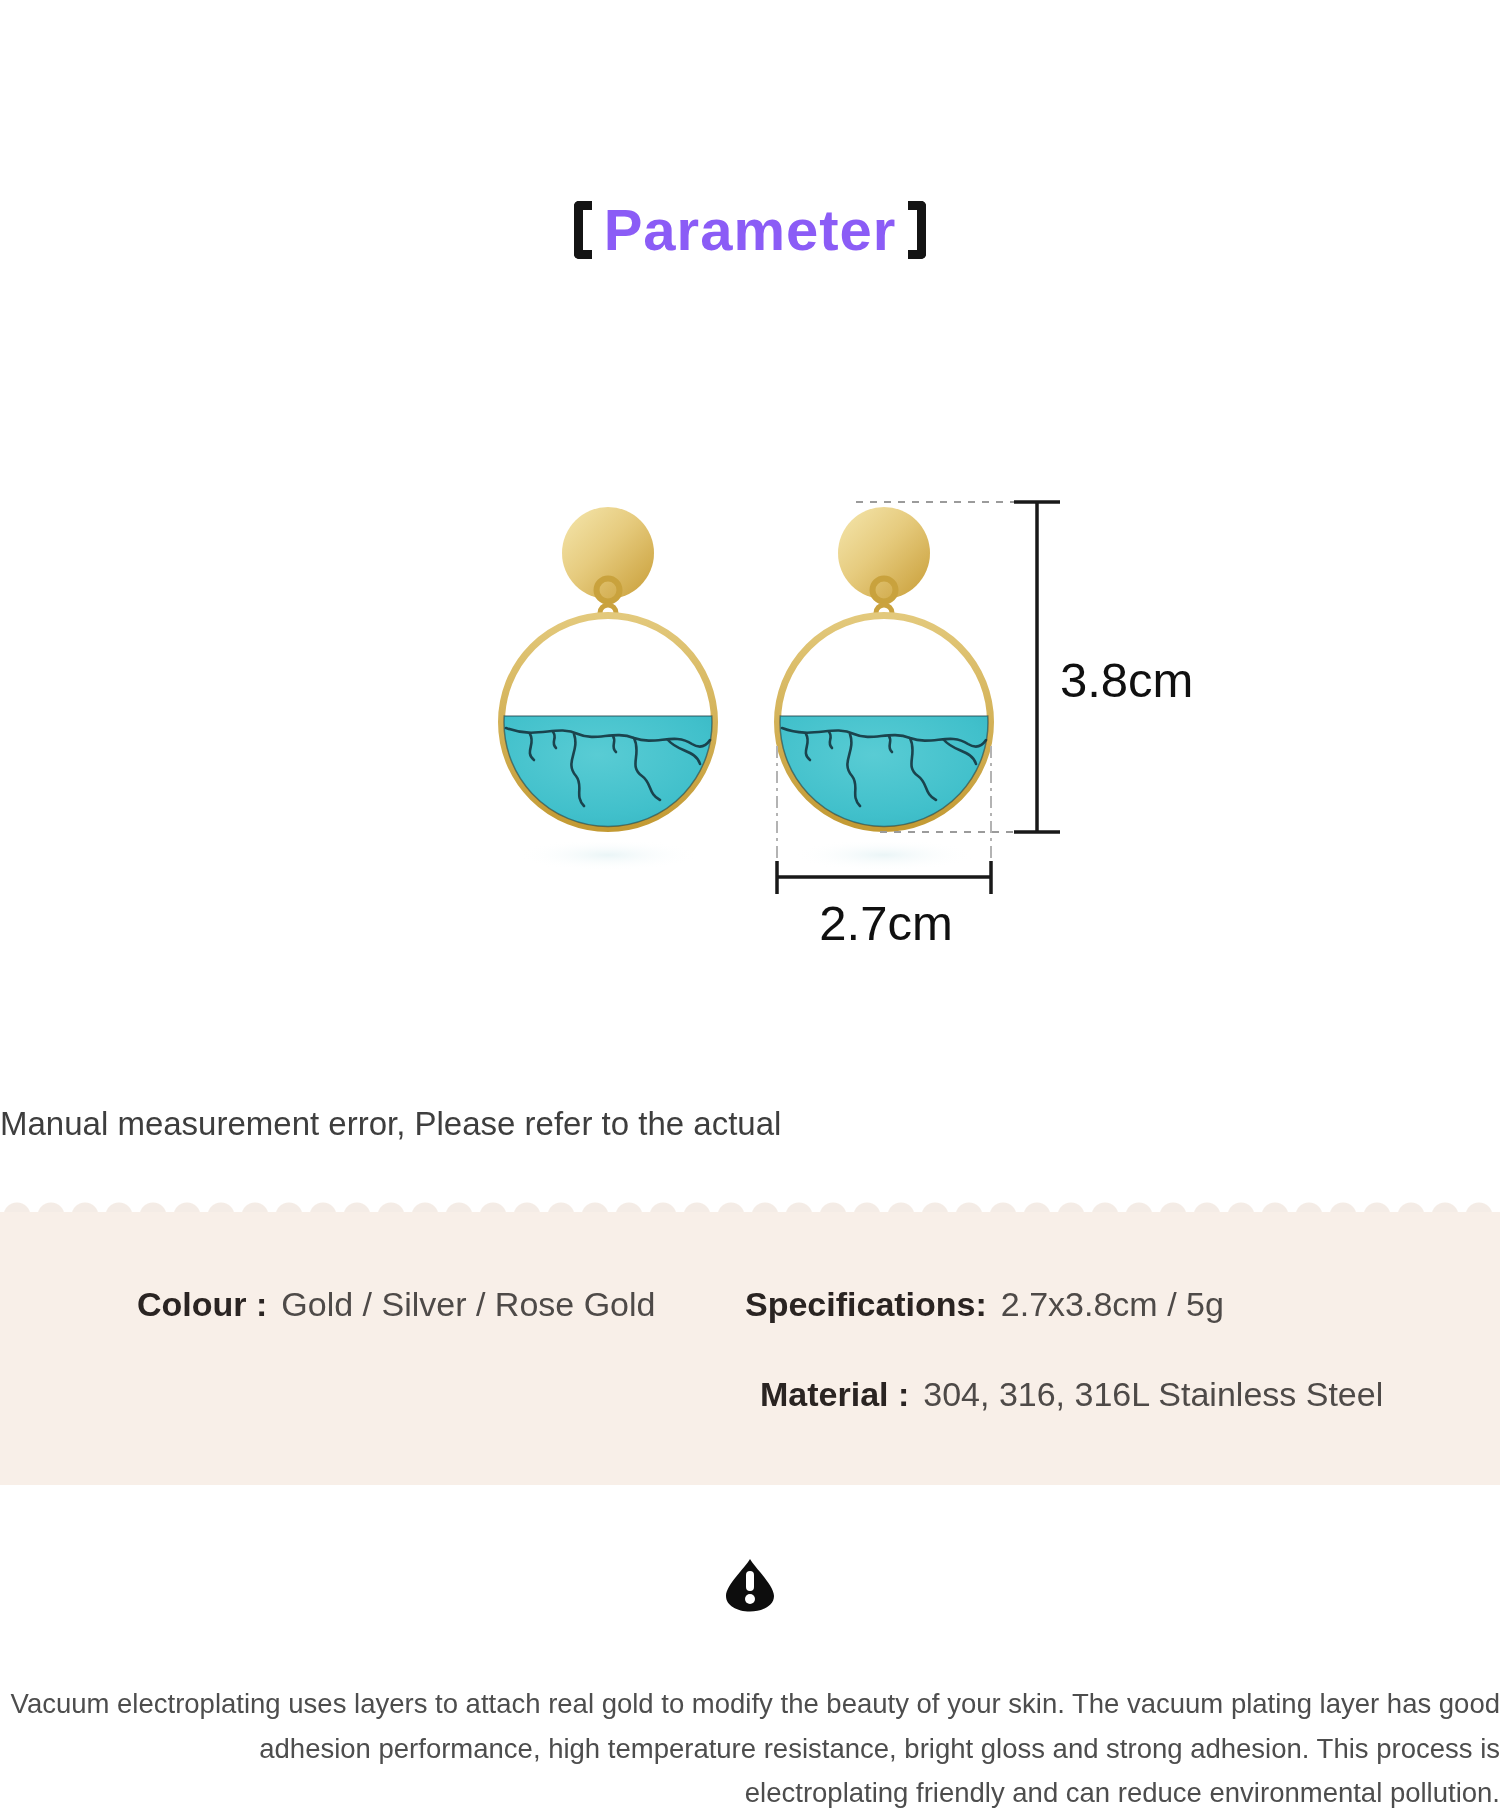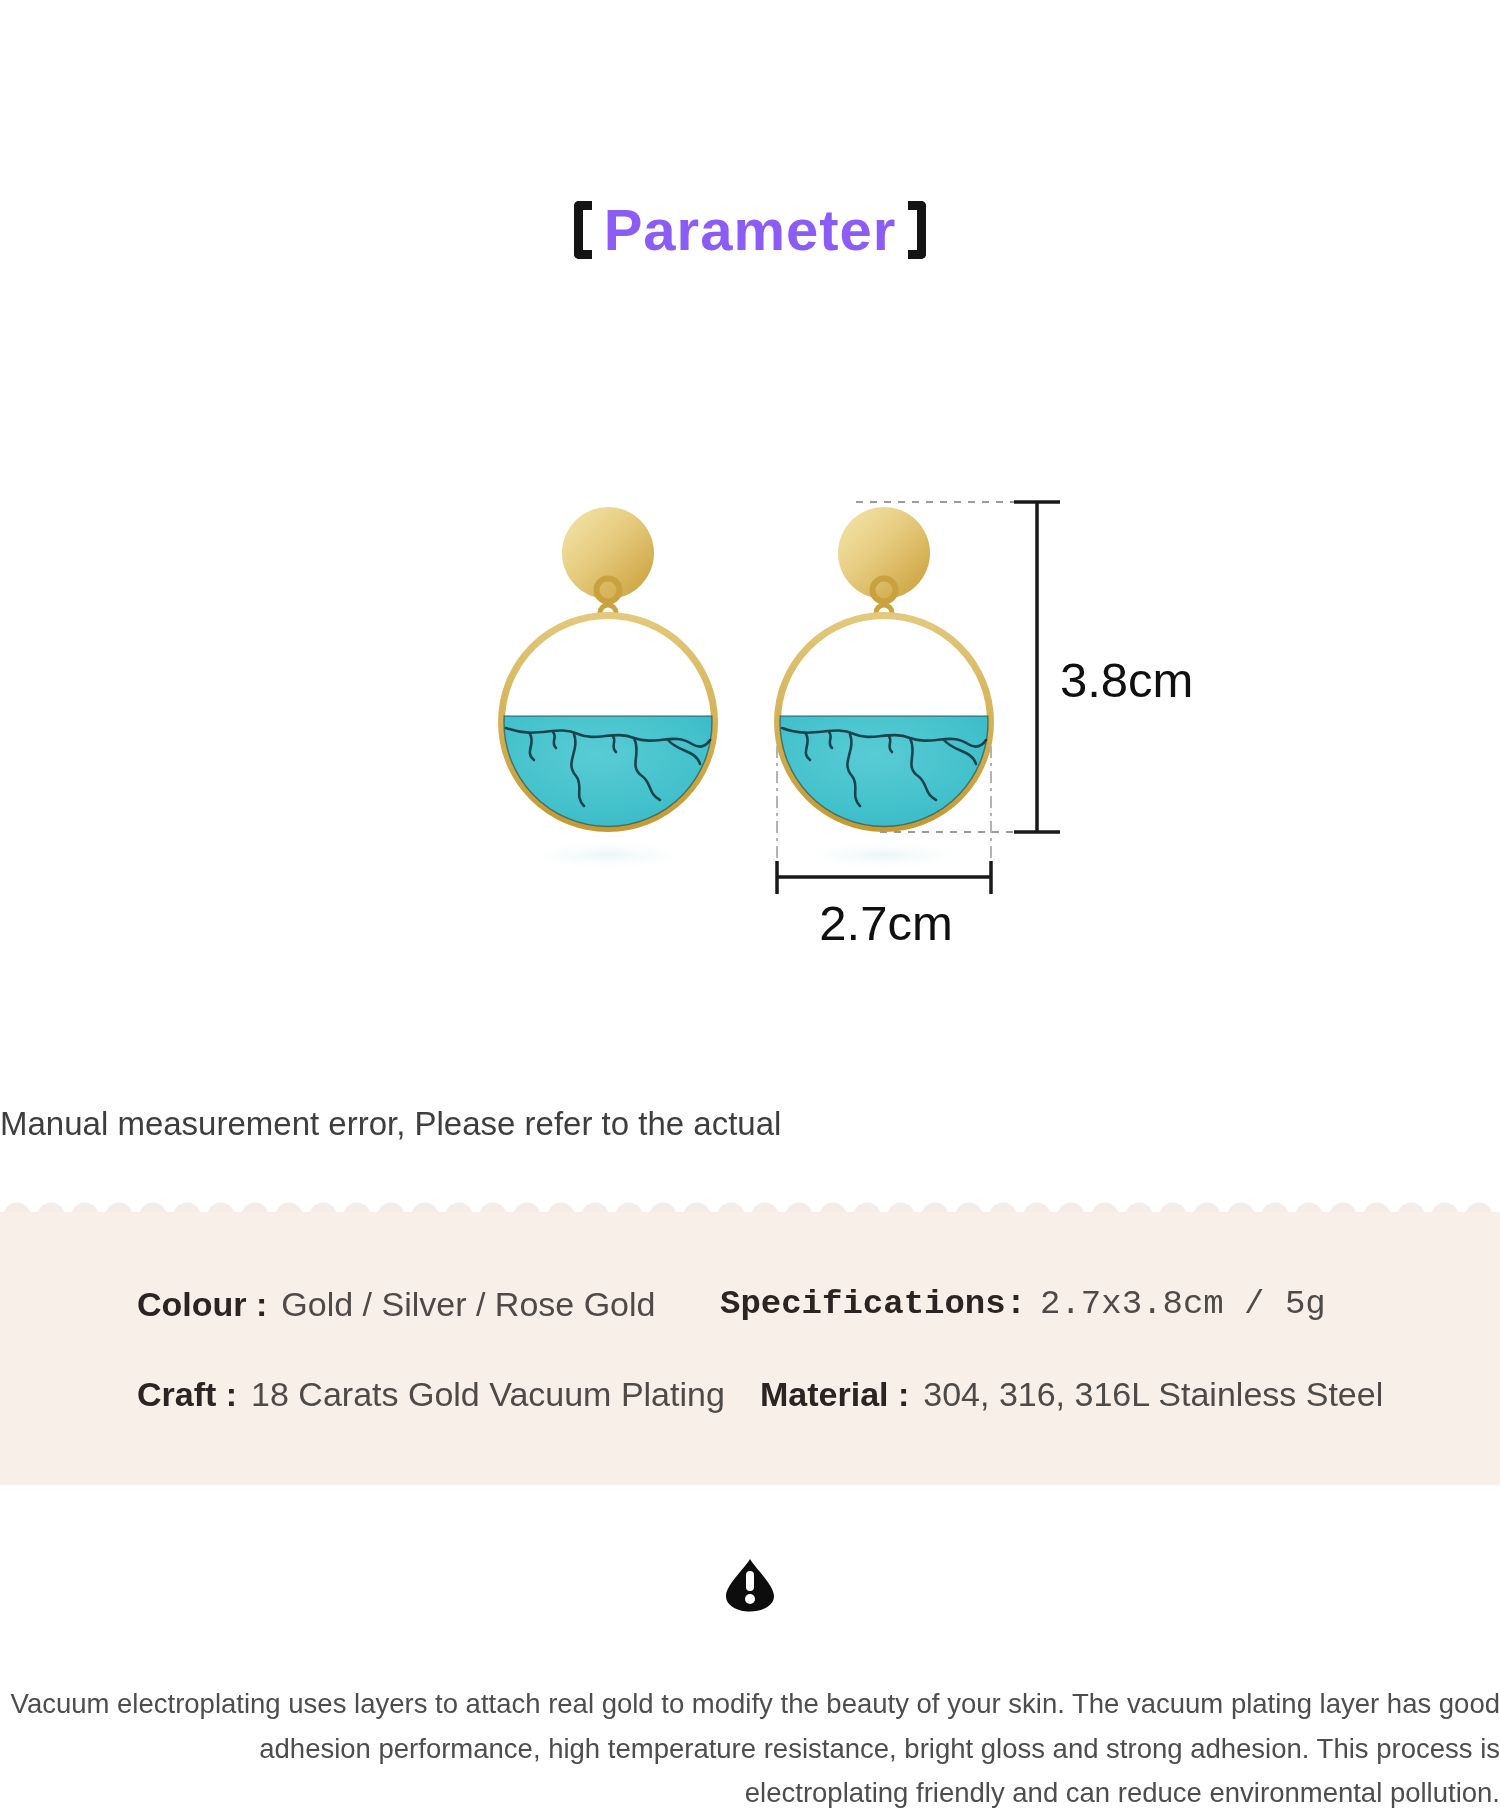--- a/index.html
+++ b/index.html
@@ -25,21 +25,21 @@
   .lace { position:absolute; top:1185px; left:0; width:100%; height:28px;
           background:radial-gradient(circle at 17px 31px, #f0e6dd 0 13px, rgba(240,230,221,0) 14px) 0 0 / 34px 28px repeat-x;
           opacity:.75; }
 
   
   .specs-panel { position:absolute; top:1212px; left:0; width:100%; height:273px; background:#f8efe8; }
   .spec-cell { position:absolute; font-size:34px; line-height:46px; white-space:nowrap; }
   .spec-label { font-weight:700; color:#2a2422;margin-top:28px; }
   .spec-value { font-weight:400; color:#4e4a48; margin-left:14px; }
   .r1c1 { left:137px; top:1281px; }
-  .r1c2 { left:720px; top:1281px;font-family:Liberation Mono, monospace; }
+  .r1c2 { left:745px; top:1281px; }
   .r2c1 { left:137px; top:1371px; }
   .r2c2 { left:760px; top:1371px; }
 
   
   .warn { position:absolute; top:1558px; left:726px; width:48px; height:54px; }
 
   
   .footer { position:absolute; top:1650px; left:0; width:100%; text-align:right;
             font-size:27.5px; line-height:44.5px; color:#4d4d4d;margin-top:32px; }
 </style>
@@ -137,23 +137,20 @@
   <div class="lace"></div>
 
   <div class="specs-panel"></div>
 
   <div class="spec-cell r1c1">
     <span class="spec-label">Colour :</span><span class="spec-value">Gold  / Silver  / Rose Gold</span>
   </div>
   <div class="spec-cell r1c2">
     <span class="spec-label">Specifications:</span><span class="spec-value">2.7x3.8cm  / 5g</span>
   </div>
-  <div class="spec-cell r2c1">
-    <span class="spec-label">Craft :</span><span class="spec-value">18 Carats Gold Vacuum Plating</span>
-  </div>
   <div class="spec-cell r2c2">
     <span class="spec-label">Material :</span><span class="spec-value">304, 316, 316L Stainless Steel</span>
   </div>
 
   <svg class="warn" viewBox="0 0 48 54">
     <path d="M24 1 C29 10 48 27 48 38 C48 47.5 37 53.5 24 53.5 C11 53.5 0 47.5 0 38 C0 27 19 10 24 1 Z" fill="#0d0d0d"></path>
     <rect x="20" y="13" width="8" height="20" rx="4" fill="#ffffff"></rect>
     <circle cx="24" cy="41" r="5" fill="#ffffff"></circle>
   </svg>
 

